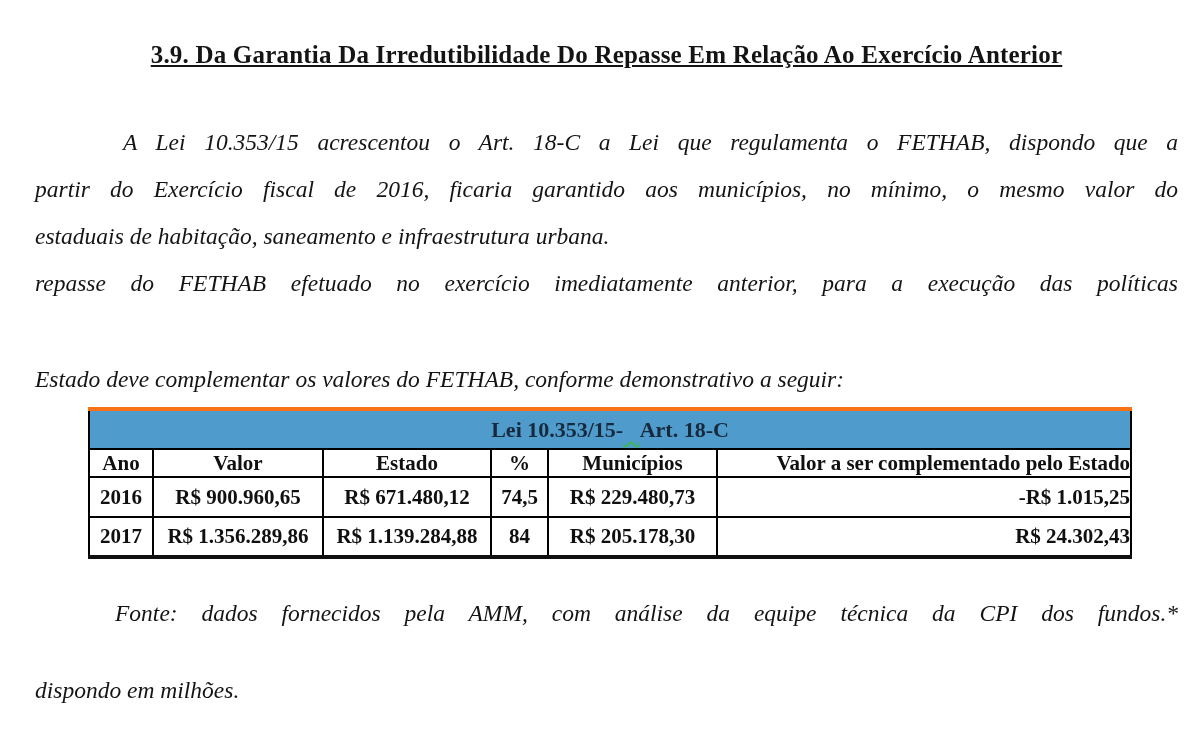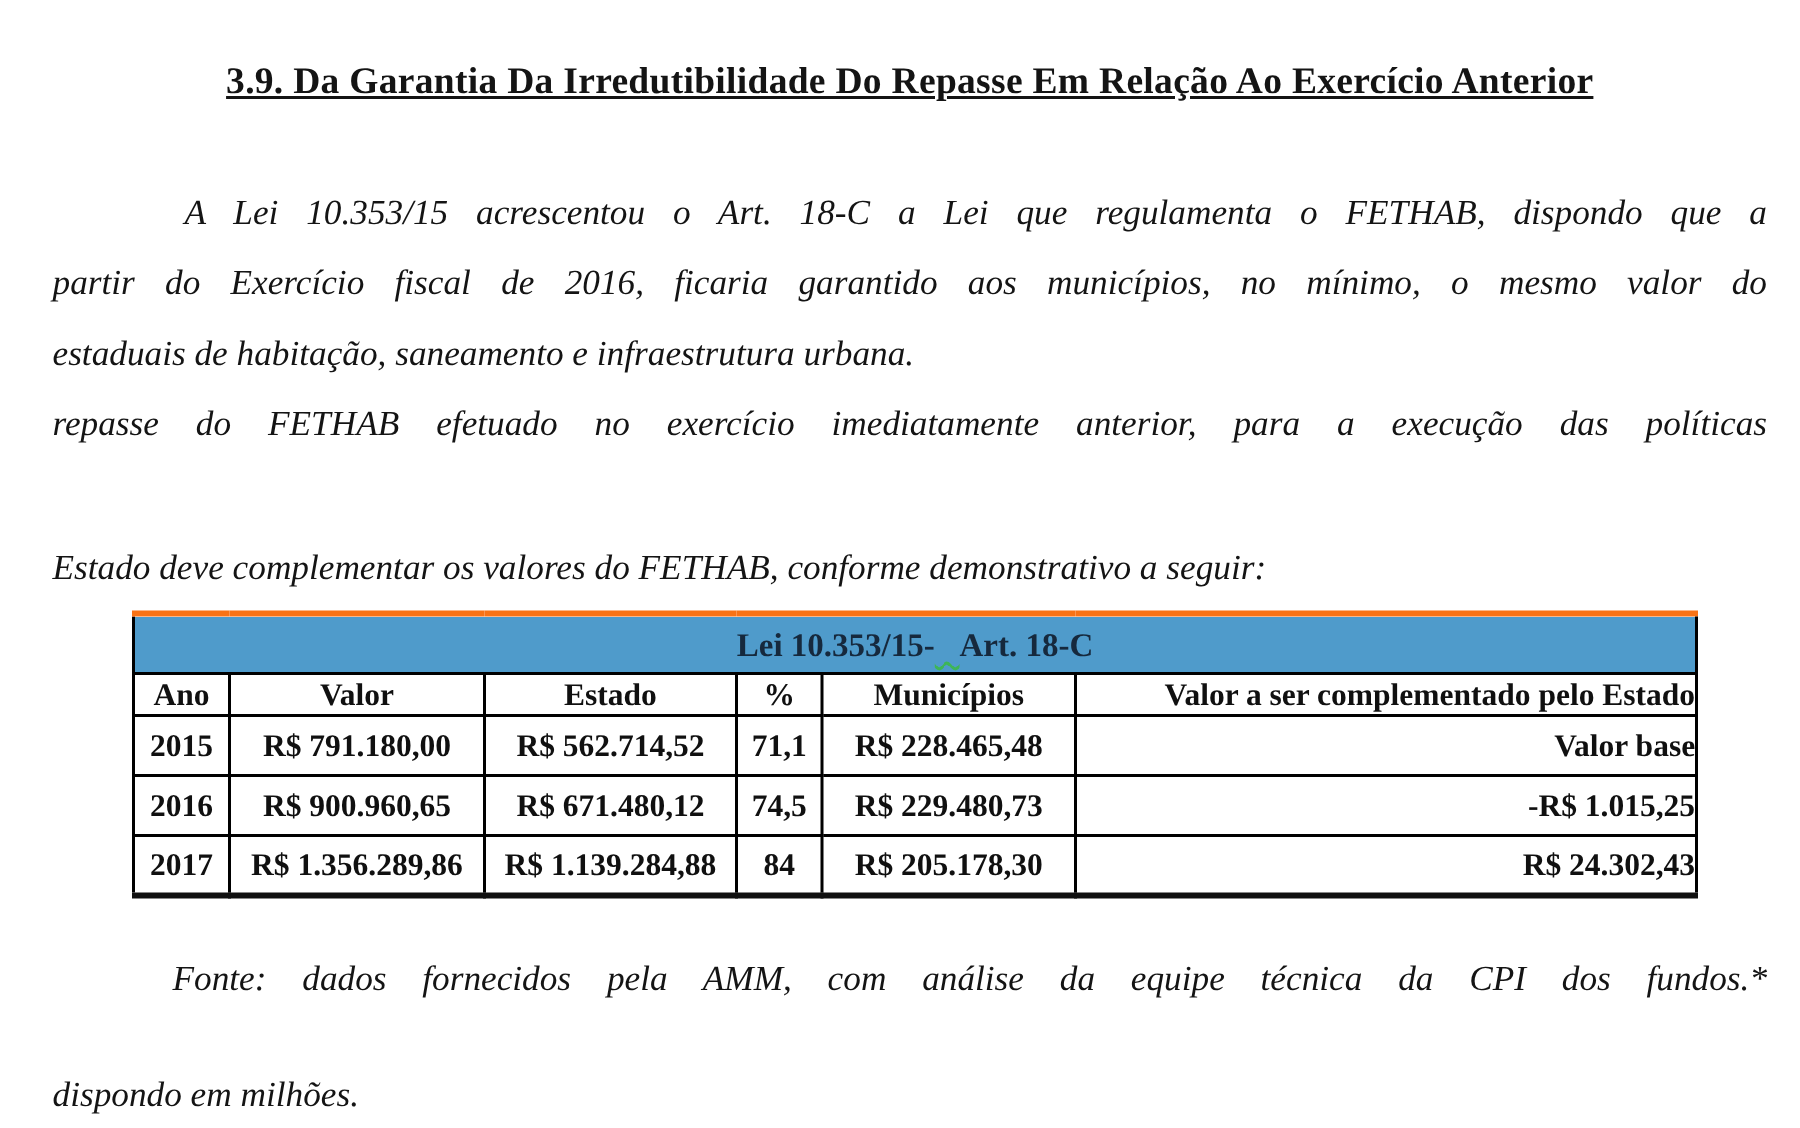--- a/index.html
+++ b/index.html
@@ -112,28 +112,20 @@
     </tr>
     <tr class="head-row">
       <td>Ano</td>
       <td>Valor</td>
       <td>Estado</td>
       <td>%</td>
       <td>Municípios</td>
       <td class="col-last">Valor a ser complementado pelo Estado</td>
     </tr>
     <tr class="data-row">
-      <td>2015</td>
-      <td>R$ 791.180,00</td>
-      <td>R$ 562.714,52</td>
-      <td>71,1</td>
-      <td>R$ 228.465,48</td>
-      <td class="col-last">Valor base</td>
-    </tr>
-    <tr class="data-row">
       <td>2016</td>
       <td>R$ 900.960,65</td>
       <td>R$ 671.480,12</td>
       <td>74,5</td>
       <td>R$ 229.480,73</td>
       <td class="col-last">-R$ 1.015,25</td>
     </tr>
     <tr class="data-row">
       <td>2017</td>
       <td>R$ 1.356.289,86</td>

